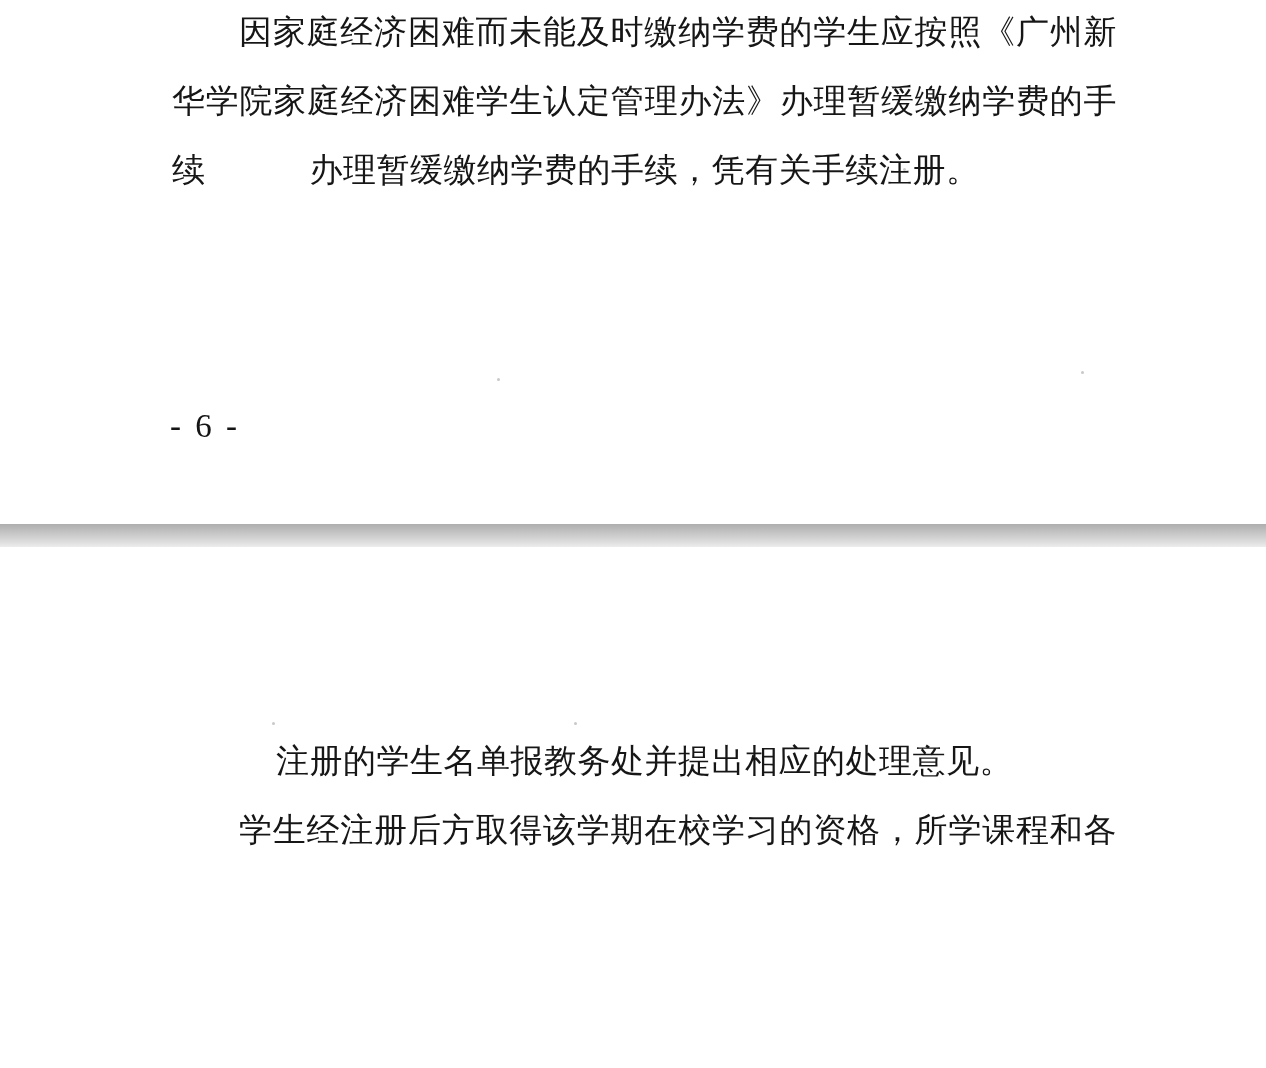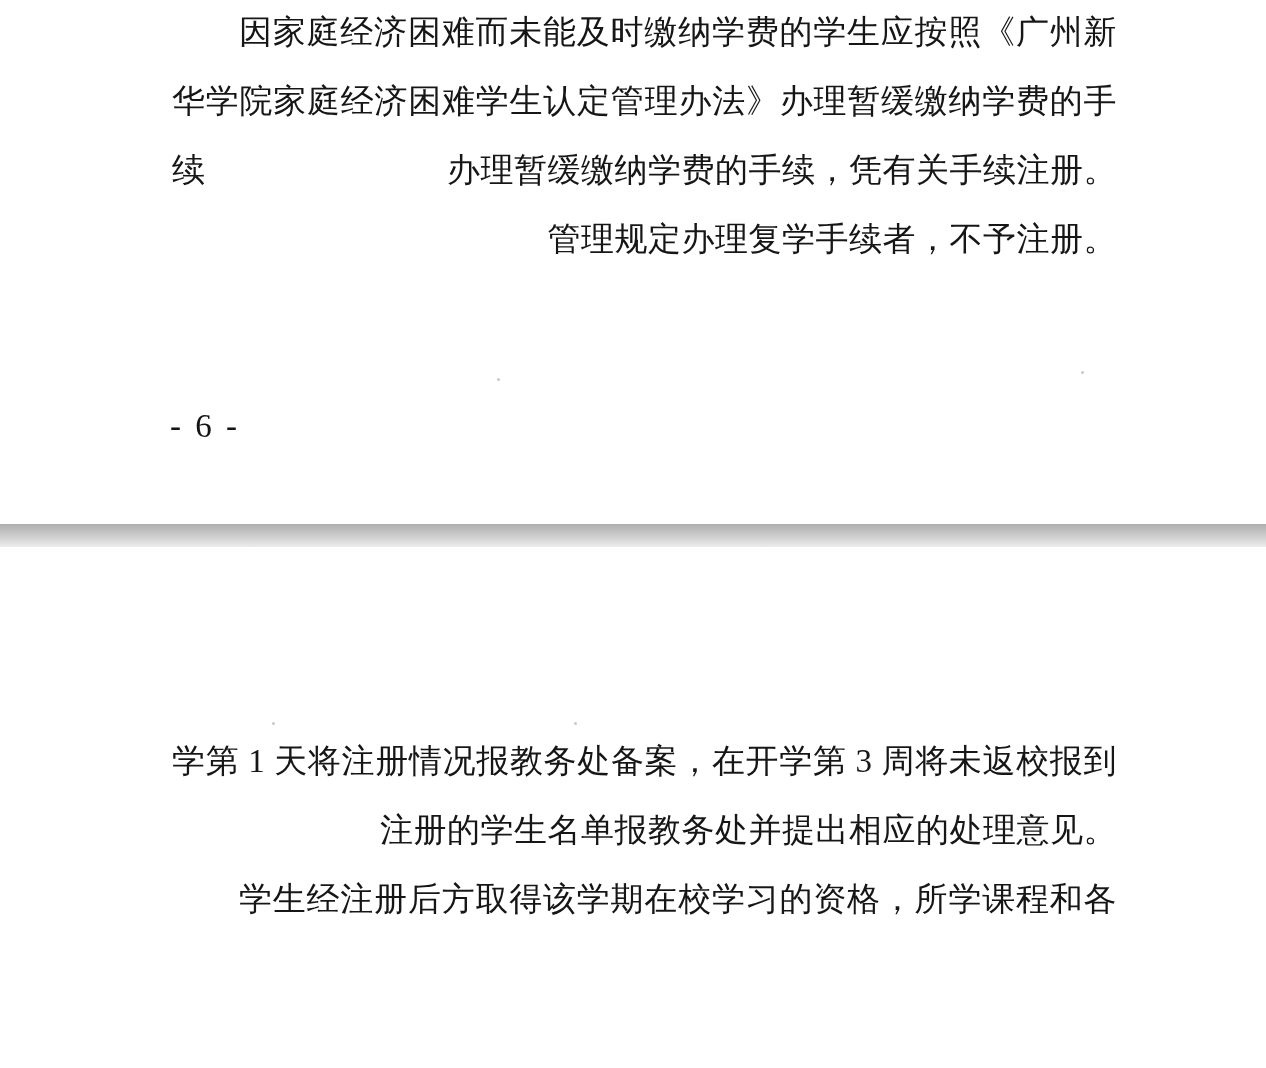--- a/index.html
+++ b/index.html
@@ -17,21 +17,21 @@
   }
   .textblock {
     position: absolute;
     left: 172px;
     width: 945px;
   }
   .ln {
     height: 69px;
     line-height: 69px;
     font-size: 33px;
-    text-align: right;
+    text-align: center;
     letter-spacing: 0.5px;
   }
   .j {
     text-align: justify;
     text-align-last: justify;
     text-justify: inter-character;
   }
   .ind {
     text-indent: 67px;
   }
@@ -65,29 +65,27 @@
     opacity: 0.55;
   }
 </style>
 </head>
 <body>
 
 <div class="textblock" style="top:-2px">
   <div class="ln j ind">因家庭经济困难而未能及时缴纳学费的学生应按照《广州新</div>
   <div class="ln j">华学院家庭经济困难学生认定管理办法》办理暂缓缴纳学费的手续</div>
   <div class="ln">办理暂缓缴纳学费的手续，凭有关手续注册。</div>
-  <div class="ln">管理规定办理复学手续者，不予注册。</div>
 </div>
 
 <div class="pagenum">- 6 -</div>
 
 <div class="divider"></div>
 
 <div class="textblock" style="top:727px">
-  <div class="ln j">学第 1 天将注册情况报教务处备案，在开学第 3 周将未返校报到</div>
   <div class="ln">注册的学生名单报教务处并提出相应的处理意见。</div>
   <div class="ln j ind">学生经注册后方取得该学期在校学习的资格，所学课程和各</div>
 </div>
 
 <div class="speck" style="left:903px; top:168px;"></div>
 <div class="speck" style="left:497px; top:378px;"></div>
 <div class="speck" style="left:1081px; top:371px;"></div>
 <div class="speck" style="left:272px; top:722px;"></div>
 <div class="speck" style="left:574px; top:722px;"></div>
 

